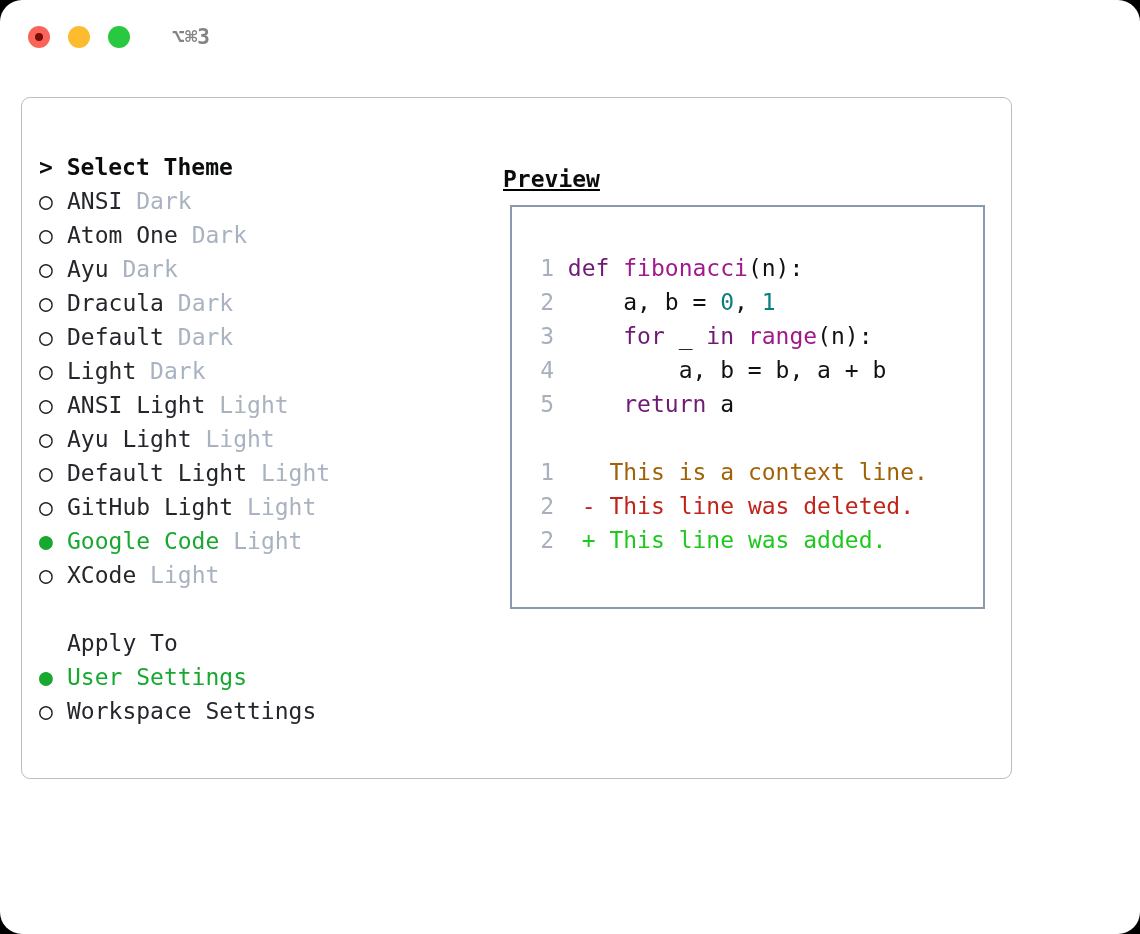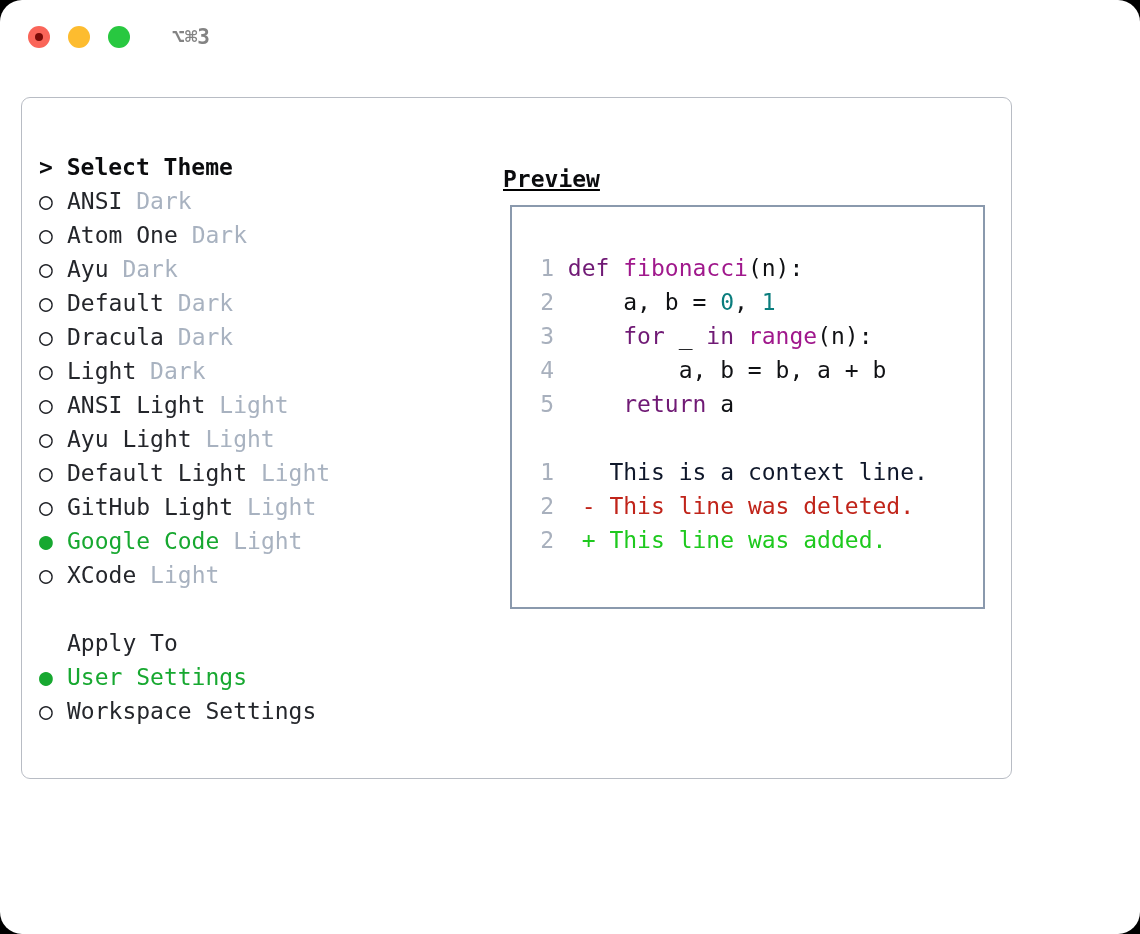--- a/index.html
+++ b/index.html
@@ -168,21 +168,21 @@
     color: #a8b0bd;
   }
 
   
   .kw   { color: #701a75; }
   .fn   { color: #a0188c; }
   .num  { color: #0a7d7d; }
   .pln  { color: #101114; }
 
   
-  .diff-ctx { color: #0f172a; }
+  .diff-ctx { color: #a16207; }
   .diff-del { color: #c0241a; }
   .diff-add { color: #1ec91e; }
 </style>
 </head>
 <body>
 
 <div class="window">
 
   <div class="titlebar">
     <div class="traffic">
@@ -195,22 +195,22 @@
 
   <div class="dialog">
 
     <div class="left-col">
       <div class="col-title">&gt; Select Theme</div>
 
       <ul class="theme-list" id="theme-list">
           <li class="row"><span class="marker">○</span><span class="name">ANSI</span><span class="pln"> </span><span class="variant">Dark</span></li>
           <li class="row"><span class="marker">○</span><span class="name">Atom One</span><span class="pln"> </span><span class="variant">Dark</span></li>
           <li class="row"><span class="marker">○</span><span class="name">Ayu</span><span class="pln"> </span><span class="variant">Dark</span></li>
+          <li class="row"><span class="marker">○</span><span class="name">Dracula</span><span class="pln"> </span><span class="variant">Dark</span></li>
           <li class="row"><span class="marker">○</span><span class="name">Default</span><span class="pln"> </span><span class="variant">Dark</span></li>
-          <li class="row"><span class="marker">○</span><span class="name">Dracula</span><span class="pln"> </span><span class="variant">Dark</span></li>
           <li class="row"><span class="marker">○</span><span class="name">Light</span><span class="pln"> </span><span class="variant">Dark</span></li>
           <li class="row"><span class="marker">○</span><span class="name">ANSI Light</span><span class="pln"> </span><span class="variant">Light</span></li>
           <li class="row"><span class="marker">○</span><span class="name">Ayu Light</span><span class="pln"> </span><span class="variant">Light</span></li>
           <li class="row"><span class="marker">○</span><span class="name">Default Light</span><span class="pln"> </span><span class="variant">Light</span></li>
           <li class="row"><span class="marker">○</span><span class="name">GitHub Light</span><span class="pln"> </span><span class="variant">Light</span></li>
           <li class="row selected"><span class="marker">●</span><span class="name">Google Code</span><span class="pln"> </span><span class="variant">Light</span></li>
           <li class="row"><span class="marker">○</span><span class="name">XCode</span><span class="pln"> </span><span class="variant">Light</span></li>
         </ul>
 
       <div class="spacer-line"></div>

